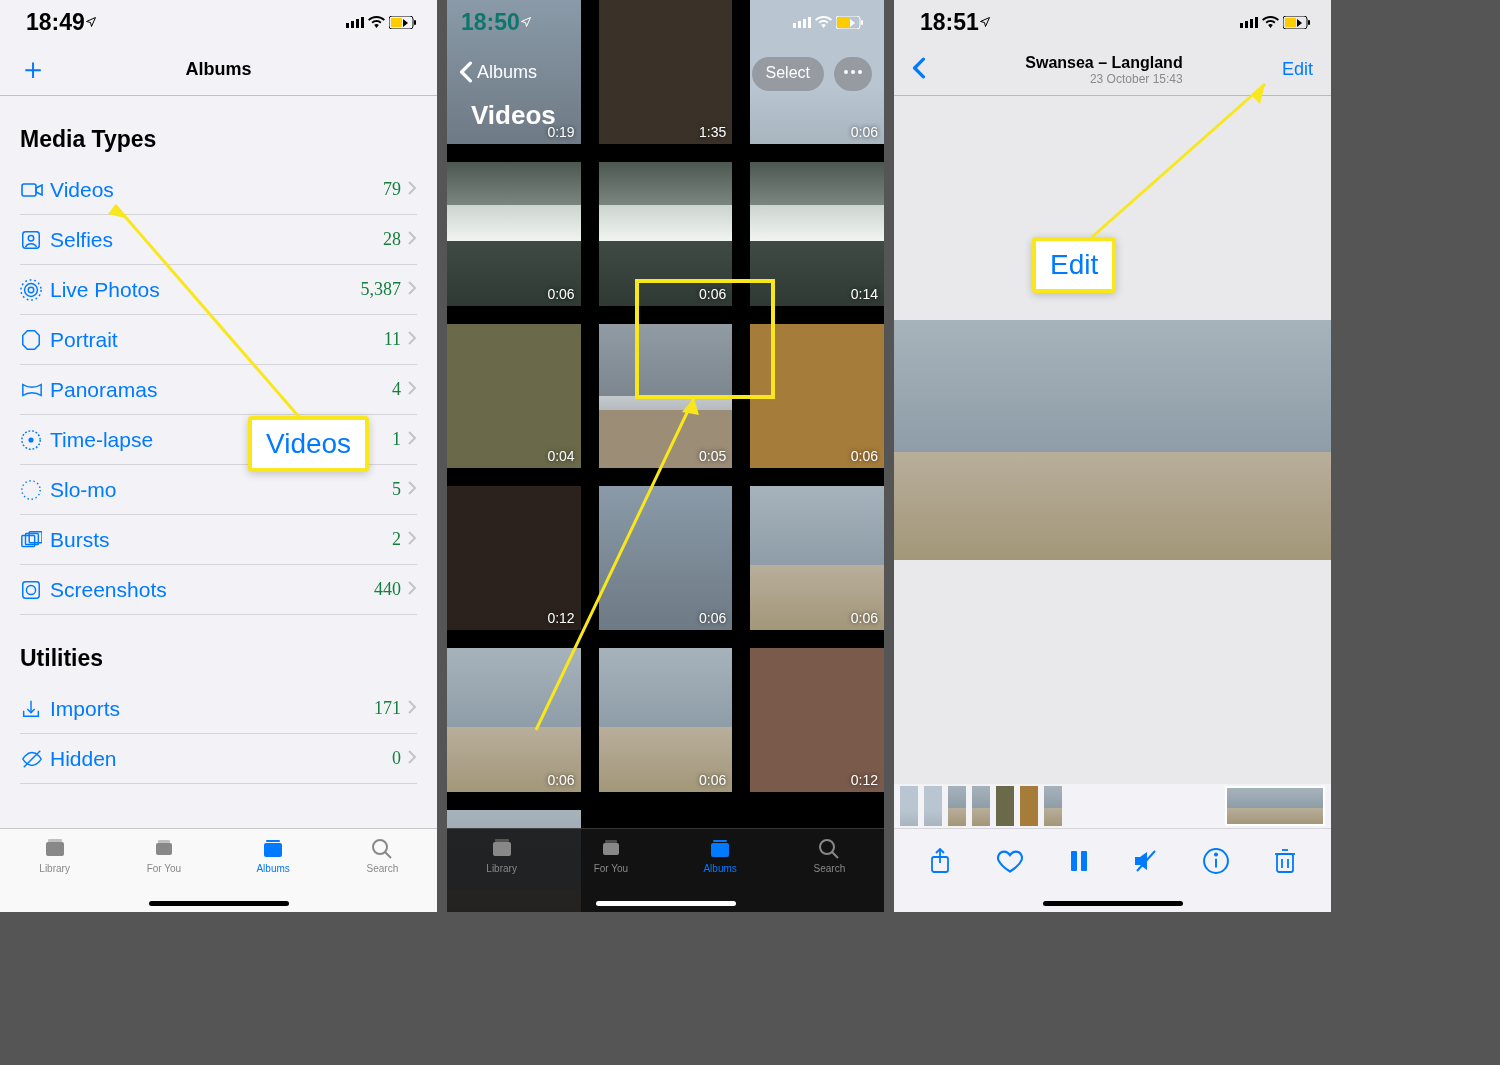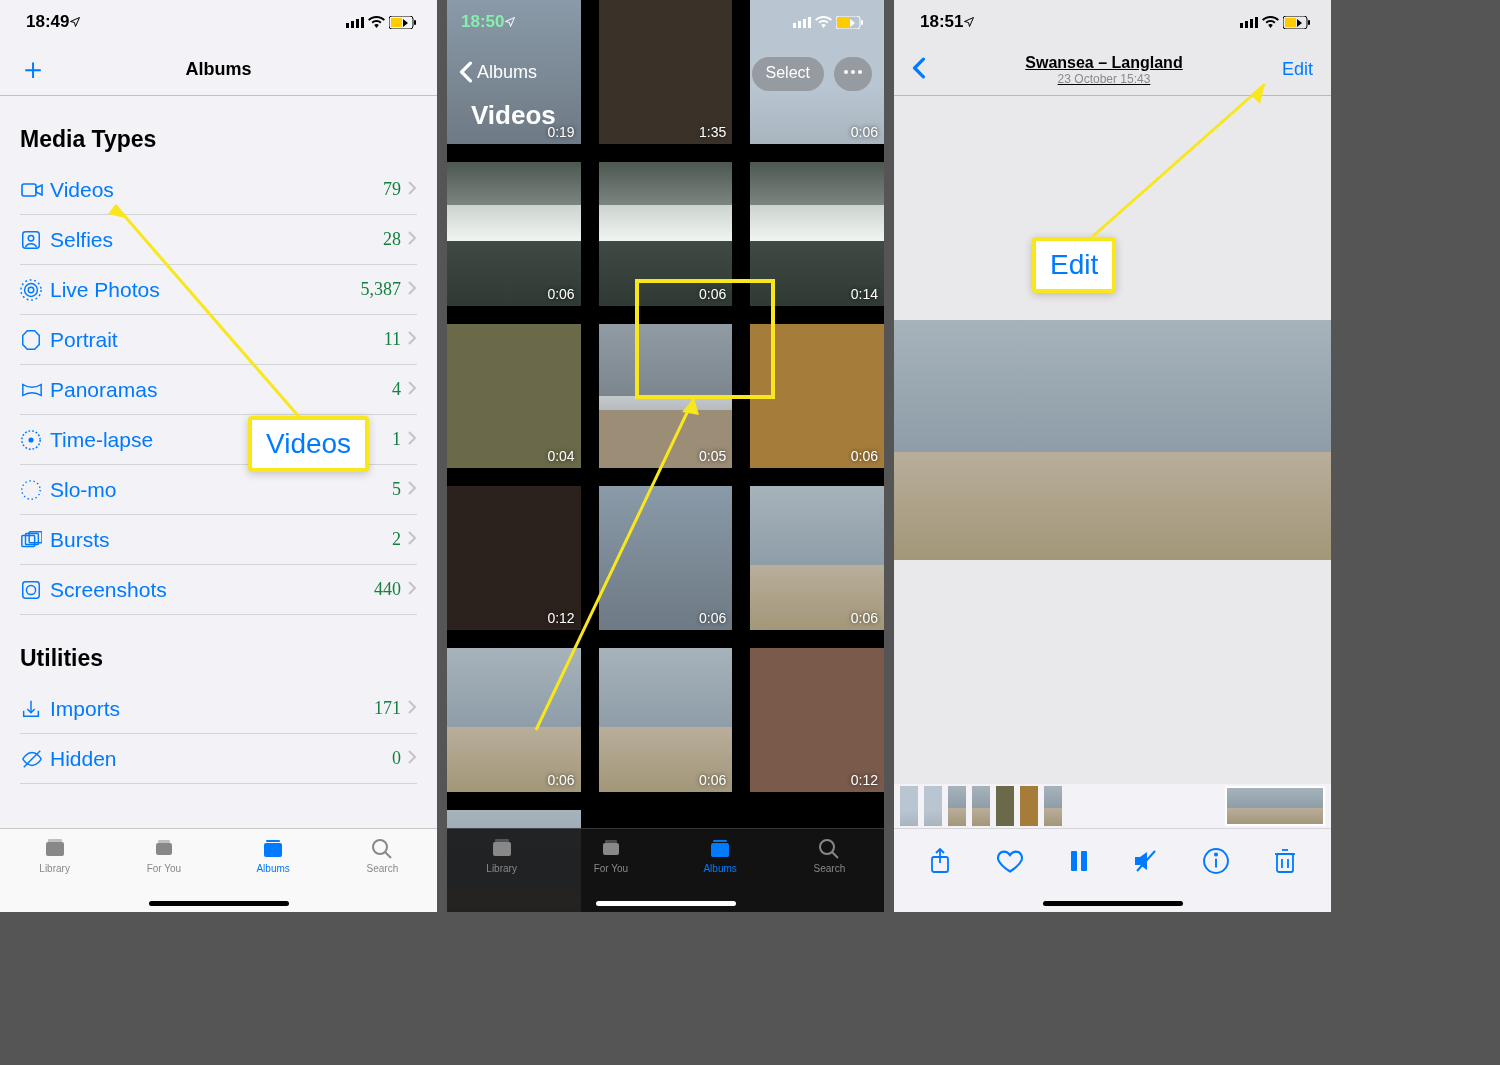--- a/index.html
+++ b/index.html
@@ -18,21 +18,21 @@
   flex-shrink:0;
   overflow:hidden;
 }
 
 .gap { width:10px; background:#555; }
 
 .status {
   position:absolute; top:0; left:0; right:0; height:44px;
   display:flex; justify-content:space-between; align-items:center;
   padding:0 20px 0 26px;
-  font-size:17px; font-weight:600; color:#000;
+  font-size:23px; font-weight:600; color:#000;
 }
 .status-right { display:flex; align-items:center; gap:4px; }
 
 .nav {
   position:absolute; top:44px; left:0; right:0; height:52px;
   display:flex; justify-content:space-between; align-items:center;
   padding:0 18px;
   border-bottom:0.5px solid rgba(0,0,0,0.2);
 }
 .nav-title { position:absolute; left:50%; transform:translateX(-50%); font-size:18px; font-weight:600; }
@@ -67,21 +67,21 @@
   align-items:center; justify-content:flex-start;
   padding-top:8px;
   color:#888; font-size:10px;
 }
 .tab.active { color:#007aff; }
 .tab svg { width:28px; height:24px; margin-bottom:2px; }
 .homebar { position:absolute; bottom:6px; left:50%; transform:translateX(-50%); width:140px; height:5px; background:#000; border-radius:3px; }
 
 
 .phone2 { background:#000; }
-.phone2 .status { color:#86efac;padding-left:14px; }
+.phone2 .status { color:#0f766e;padding-left:14px; }
 .phone2 .homebar { background:#fff; }
 .p2-back {
   position:absolute; left:12px; top:17px; display:flex; align-items:center;
   color:#fff; font-size:18px;
 }
 .p2-title {
   position:absolute; left:24px; top:56px; color:#fff;
   font-size:26px; font-weight:700;
 }
 .p2-right {
@@ -114,21 +114,21 @@
 .phone2 .tab.active { color:#007aff; }
 
 
 .phone3 { background:#e9e9eb; }
 .p3-nav {
   position:absolute; top:44px; left:0; right:0; height:52px;
   display:flex; align-items:center; justify-content:space-between;
   padding:0 18px;
   border-bottom:0.5px solid rgba(0,0,0,0.2);
 }
-.p3-title { text-align:center;text-decoration:underline; }
+.p3-title { text-align:right; }
 .p3-title .loc { font-size:16px; font-weight:600; }
 .p3-title .dt { font-size:12px; color:#8a8a8a; }
 .p3-back { color:#007aff; }
 .p3-edit { color:#007aff; font-size:18px; }
 
 .p3-photo {
   position:absolute; top:96px; left:0; right:0; bottom:128px;
   display:flex; align-items:center; justify-content:center;
   background:#e9e9eb;
 }

